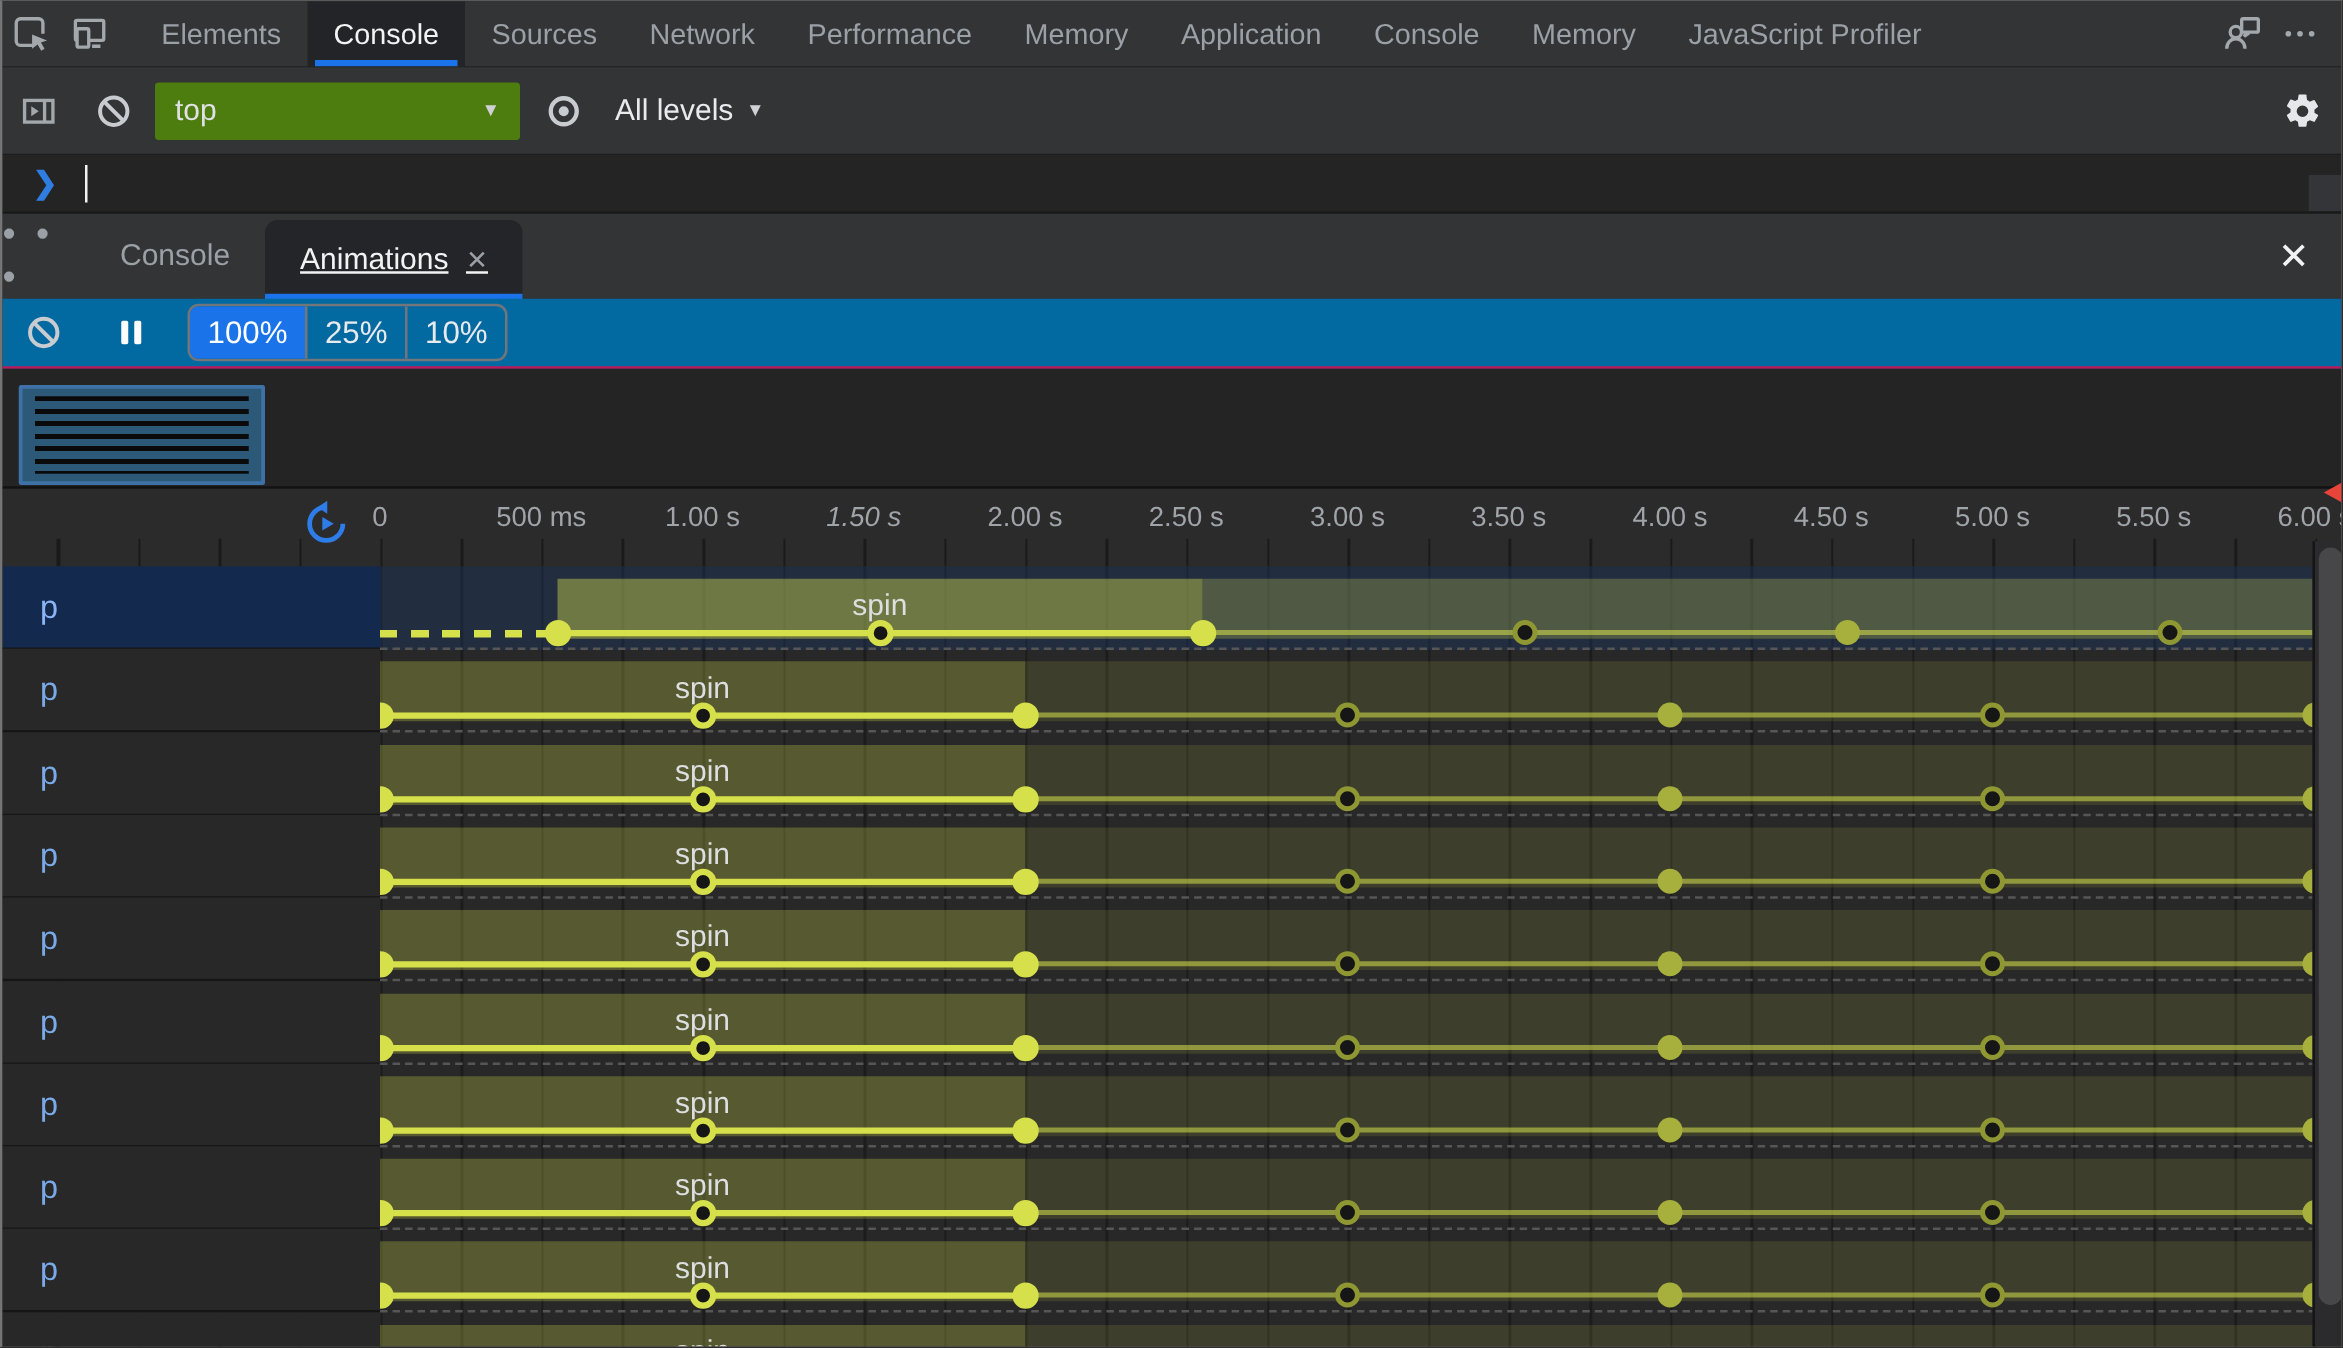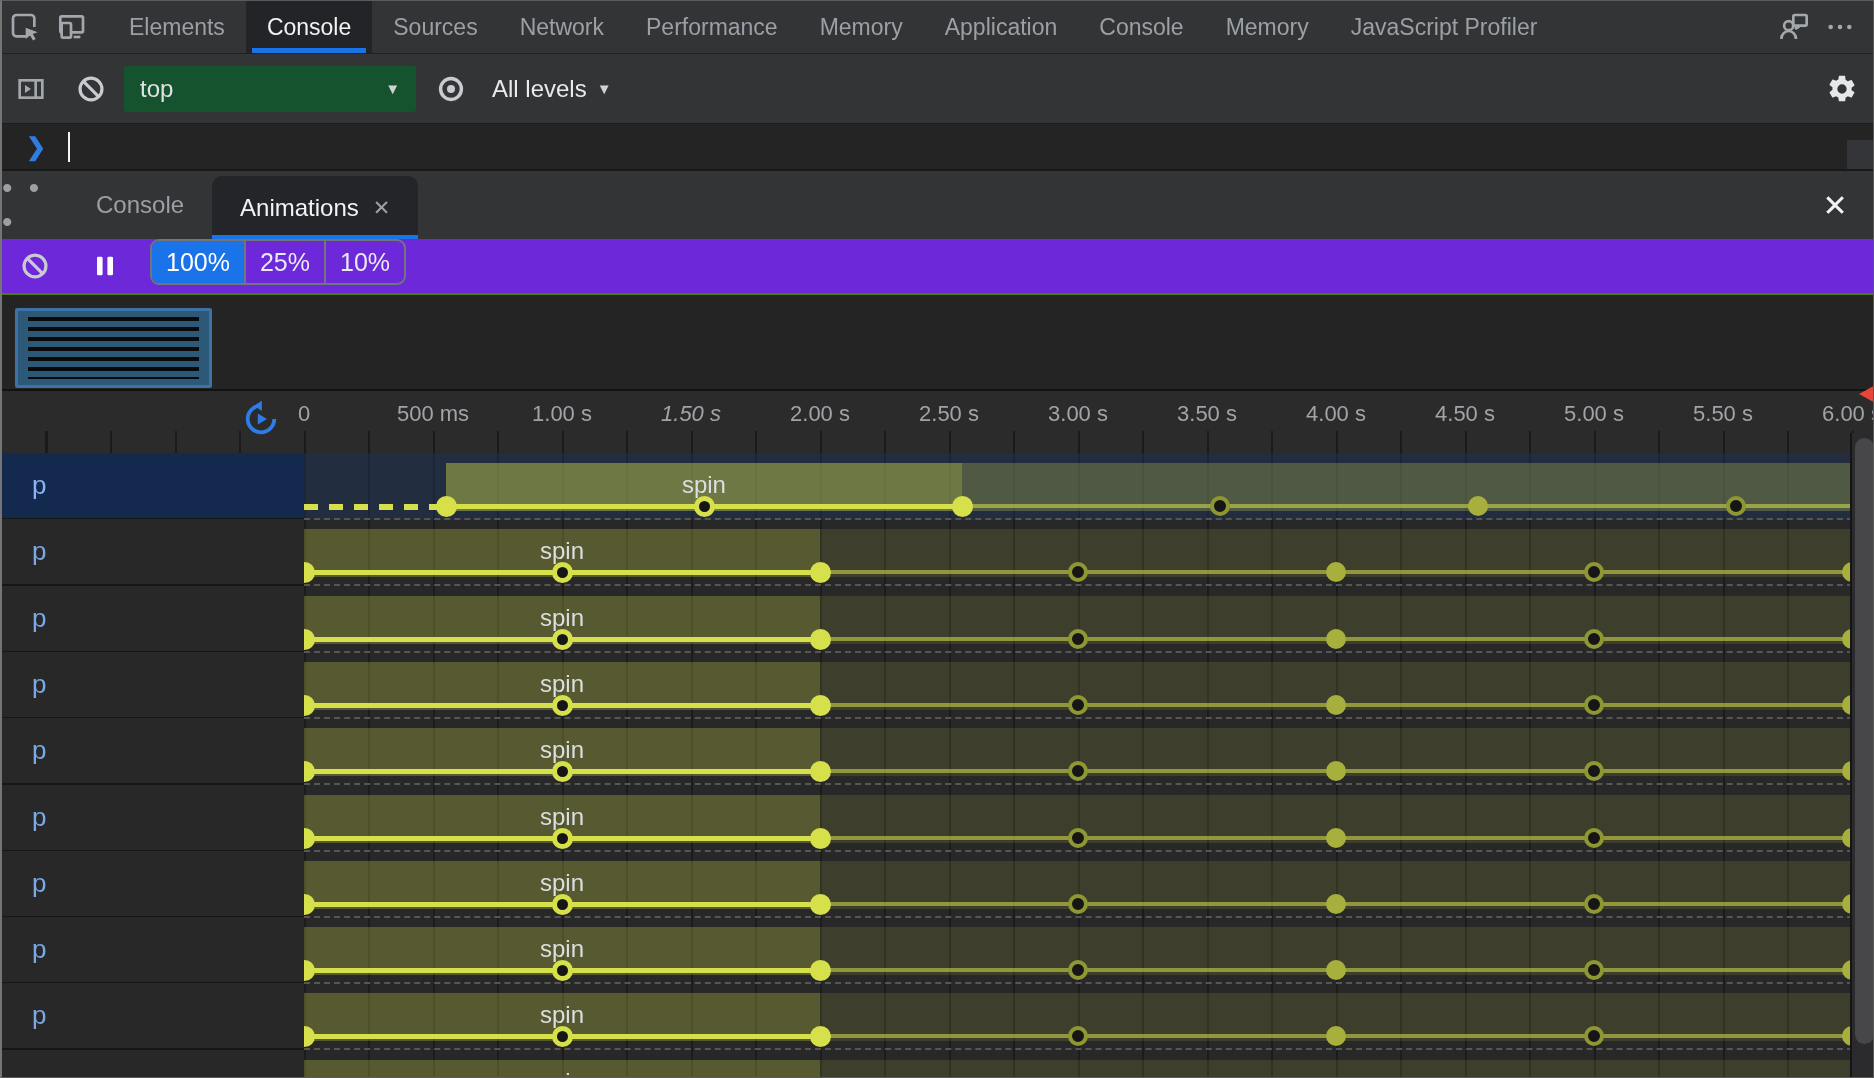--- a/index.html
+++ b/index.html
@@ -17,46 +17,46 @@
   .tb-iconbtn svg{width:32px;height:32px;}
   #main-tabs{display:flex;margin-left:14px;}
   .main-tab{padding:0 21px;display:flex;align-items:center;font-size:23px;color:#9aa0a6;position:relative;cursor:pointer;white-space:nowrap;}
   .main-tab.active{background:#232427;color:#f1f3f4;}
   .main-tab.active::after{content:"";position:absolute;left:6px;right:6px;bottom:0;height:5px;background:#1a73e8;}
   #top-right{margin-left:auto;display:flex;align-items:center;padding-right:10px;}
   
   #console-toolbar{position:absolute;left:0;top:53px;width:100%;height:70px;background:#333436;
     display:flex;align-items:center;border-bottom:1px solid #1d1d1d;}
   #console-toolbar .tb-iconbtn{height:100%;}
-  #context-select{margin-left:10px;width:292px;height:46px;background:#14532d;border-radius:3px;
+  #context-select{margin-left:10px;width:292px;height:46px;background:#4d7c0f;border-radius:3px;
     display:flex;align-items:center;padding:0 16px;font-size:24px;color:#dfe1e5;cursor:pointer;}
   #context-select .caret{margin-left:auto;font-size:15px;color:#cfd1d4;}
   #filter-input{margin-left:16px;width:242px;height:46px;background:#242424;border:none;border-radius:4px;
     padding:0 16px;font-size:24px;color:#dfe1e5;outline:none;font-family:"Liberation Sans",sans-serif;}
   #filter-input::placeholder{color:#90959b;}
   #levels-dropdown{margin-left:18px;display:flex;align-items:center;font-size:24px;color:#e8eaed;cursor:pointer;}
   #levels-dropdown .caret{margin-left:10px;font-size:15px;color:#cfd1d4;}
   #settings-btn{margin-left:auto;margin-right:8px;}
   
   #prompt-row{position:absolute;left:0;top:123px;width:100%;height:45px;background:#242424;display:flex;align-items:center;}
   #prompt-chevron{color:#2f7de1;font-size:24px;font-weight:bold;margin-left:24px;}
   #prompt-caret{width:2px;height:30px;background:#f1f3f4;margin-left:22px;}
   #prompt-corner{position:absolute;right:0;top:16px;width:26px;height:29px;background:#343539;}
   
   #drawer-tabbar{position:absolute;left:0;top:168px;width:100%;height:70px;background:#333436;
     border-top:2px solid #191919;display:flex;align-items:center;}
   #drawer-more{width:66px;display:flex;justify-content:center;color:#9aa0a6;font-size:30px;letter-spacing:4px;cursor:pointer;}
   .drawer-tab{padding:0 28px;height:100%;display:flex;align-items:center;font-size:24px;color:#9aa0a6;cursor:pointer;position:relative;}
-  .drawer-tab.active{background:#242528;color:#f1f3f4;border-radius:10px 10px 0 0;margin-top:6px;height:64px;}
+  .drawer-tab.active{background:#242528;color:#f1f3f4;border-radius:10px 10px 0 0;margin-top:6px;height:64px;text-decoration:underline;}
   .drawer-tab.active::after{content:"";position:absolute;left:0;right:0;bottom:0;height:5px;background:#1a73e8;}
   .drawer-tab .tab-close{margin-left:14px;color:#9aa0a6;font-size:21px;cursor:pointer;}
   #drawer-close{margin-left:auto;margin-right:16px;font-size:30px;color:#f1f3f4;cursor:pointer;width:44px;text-align:center;}
   
-  #anim-toolbar{position:absolute;left:0;top:238px;width:100%;height:56px;background:#6d28d9;
-    display:flex;align-items:flex-start;border-bottom:2px solid #4d7c0f;}
+  #anim-toolbar{position:absolute;left:0;top:238px;width:100%;height:56px;background:#0369a1;
+    display:flex;align-items:center;border-bottom:2px solid #be185d;}
   #anim-toolbar .tb-iconbtn{height:100%;}
   #speed-group{margin-left:22px;display:flex;height:46px;border:2px solid #72767a;border-radius:9px;overflow:hidden;}
   .speed-btn{min-width:74px;padding:0 14px;display:flex;align-items:center;justify-content:center;
     font-size:25px;color:#e8eaed;cursor:pointer;border-left:2px solid #72767a;}
   .speed-btn:first-child{border-left:none;}
   .speed-btn.selected{background:#1a73e8;color:#fff;border-left:none;}
   
   #preview-strip{position:absolute;left:0;top:294px;width:100%;height:96px;background:#242424;border-bottom:2px solid #121212;}
   #preview-thumb{position:absolute;left:13px;top:13px;width:197px;height:80px;background:#2d5979;
     border:3px solid #3e71a6;border-radius:2px;cursor:pointer;

